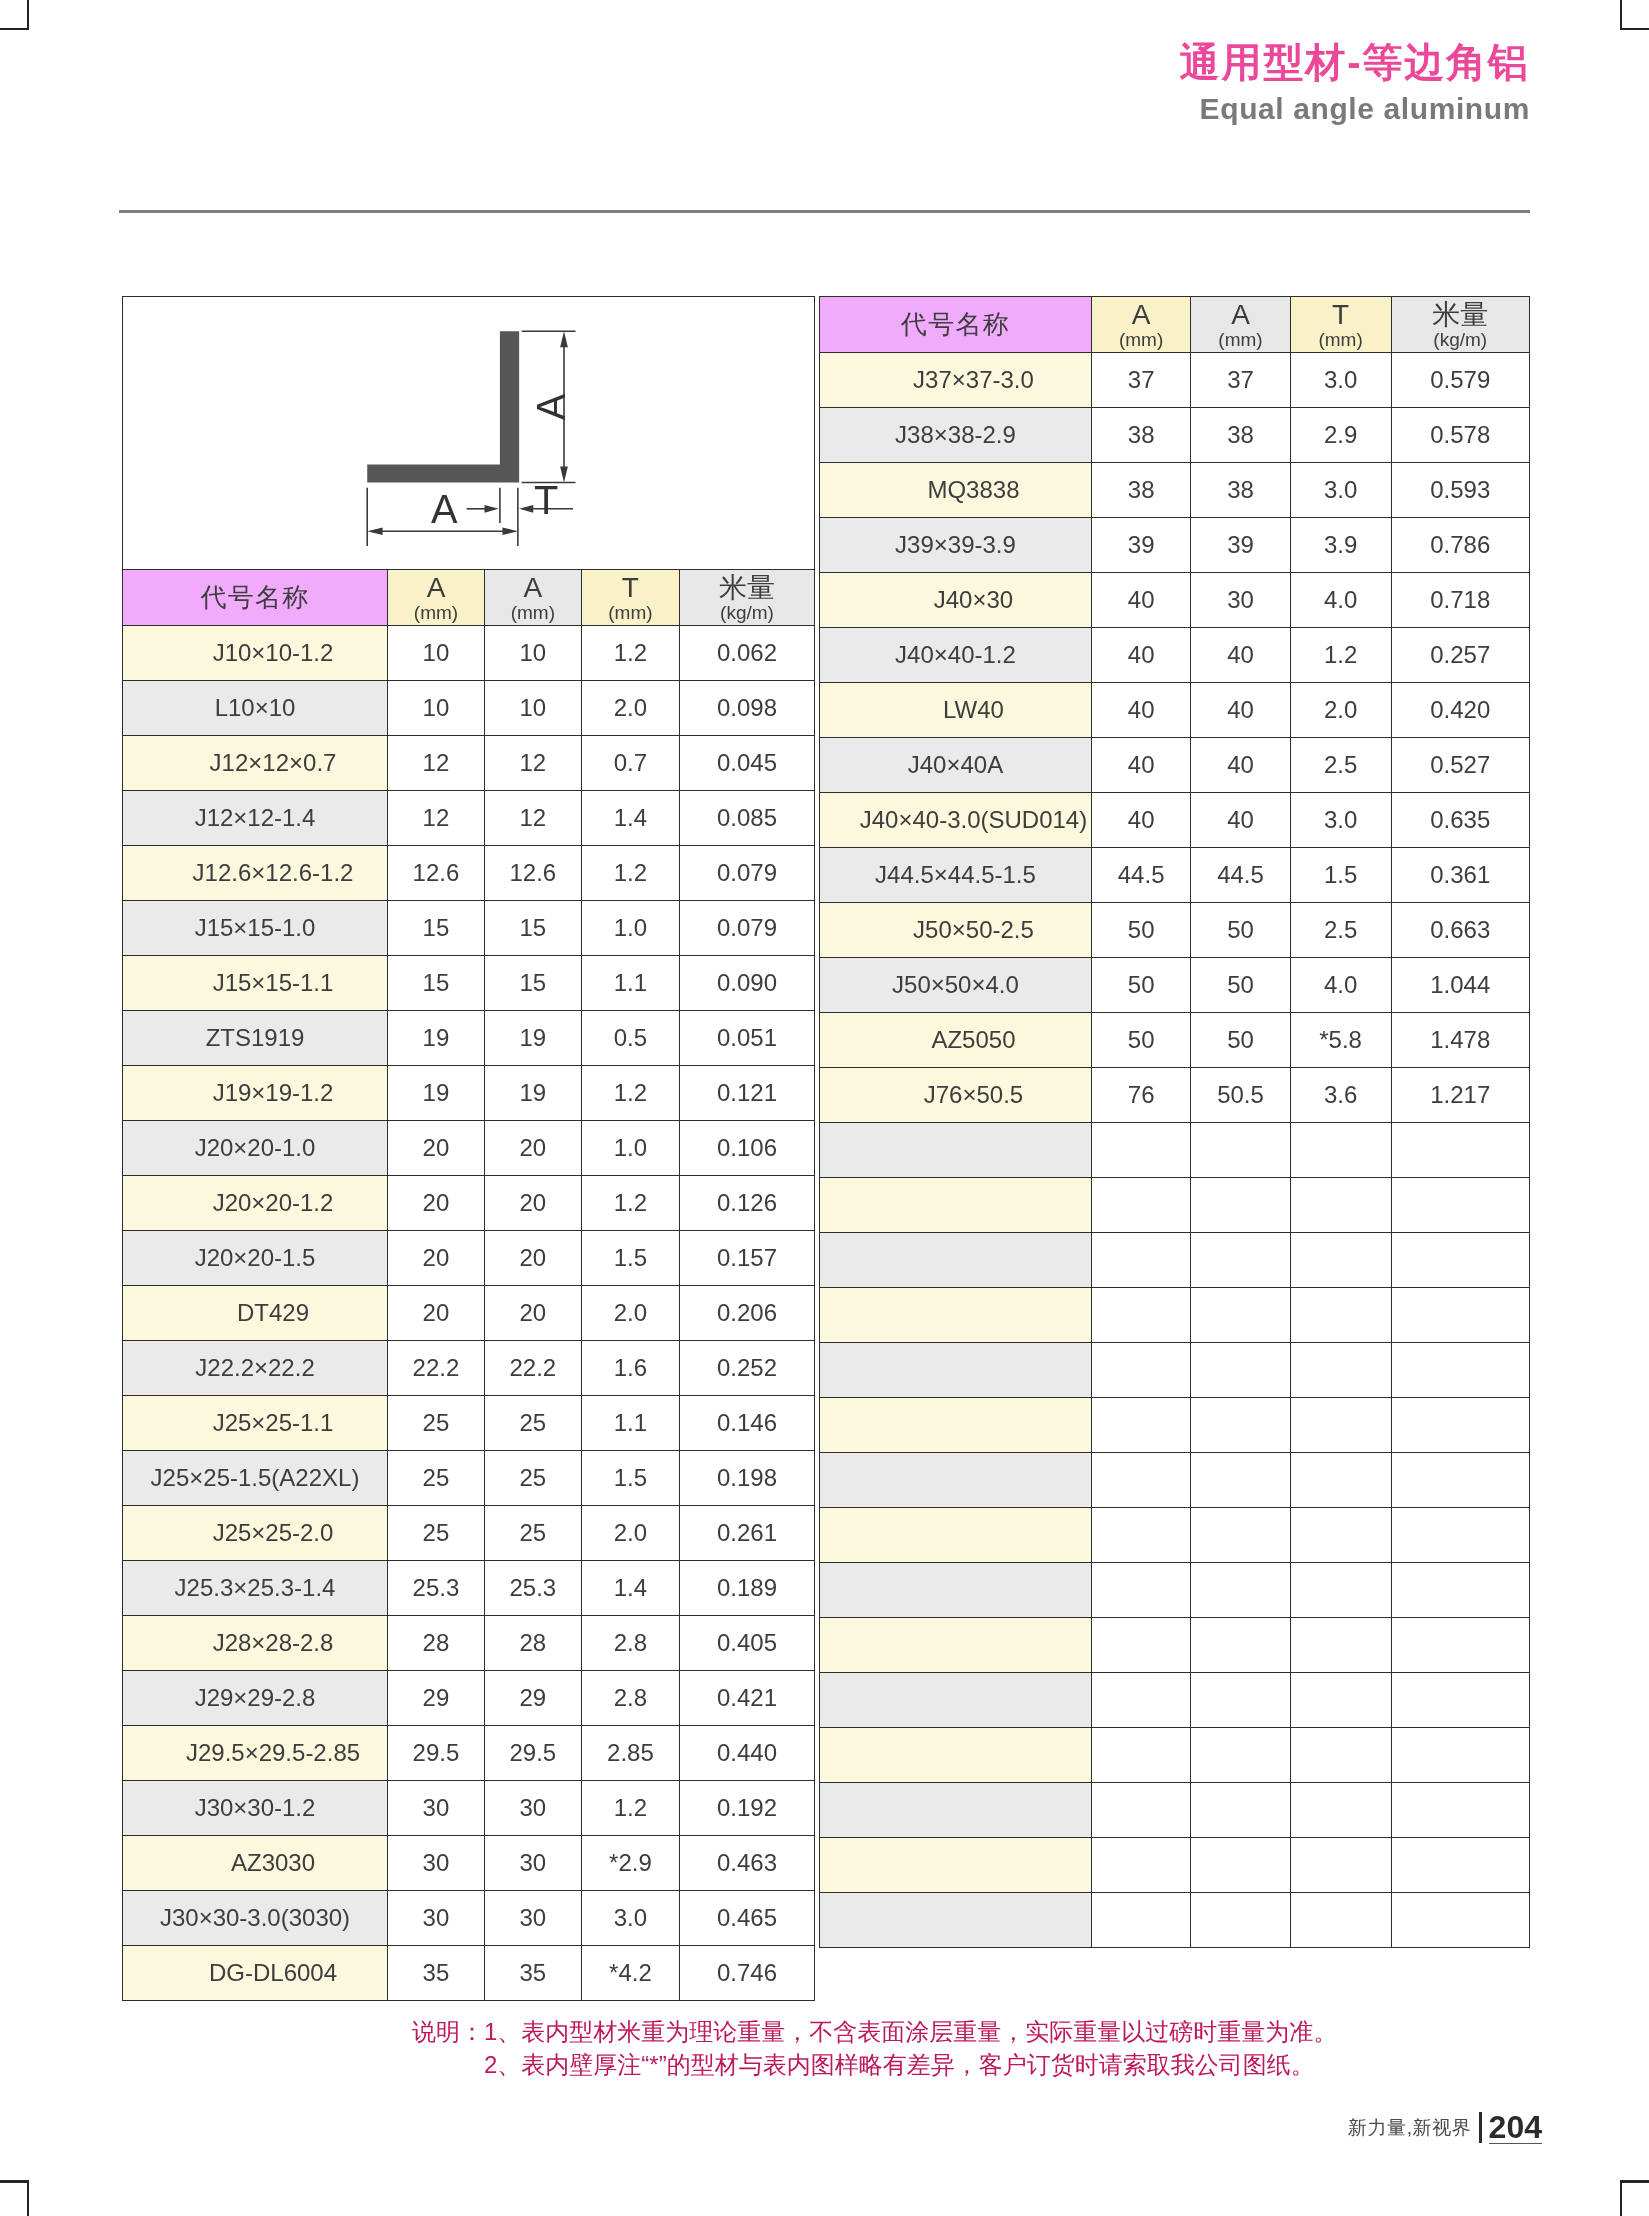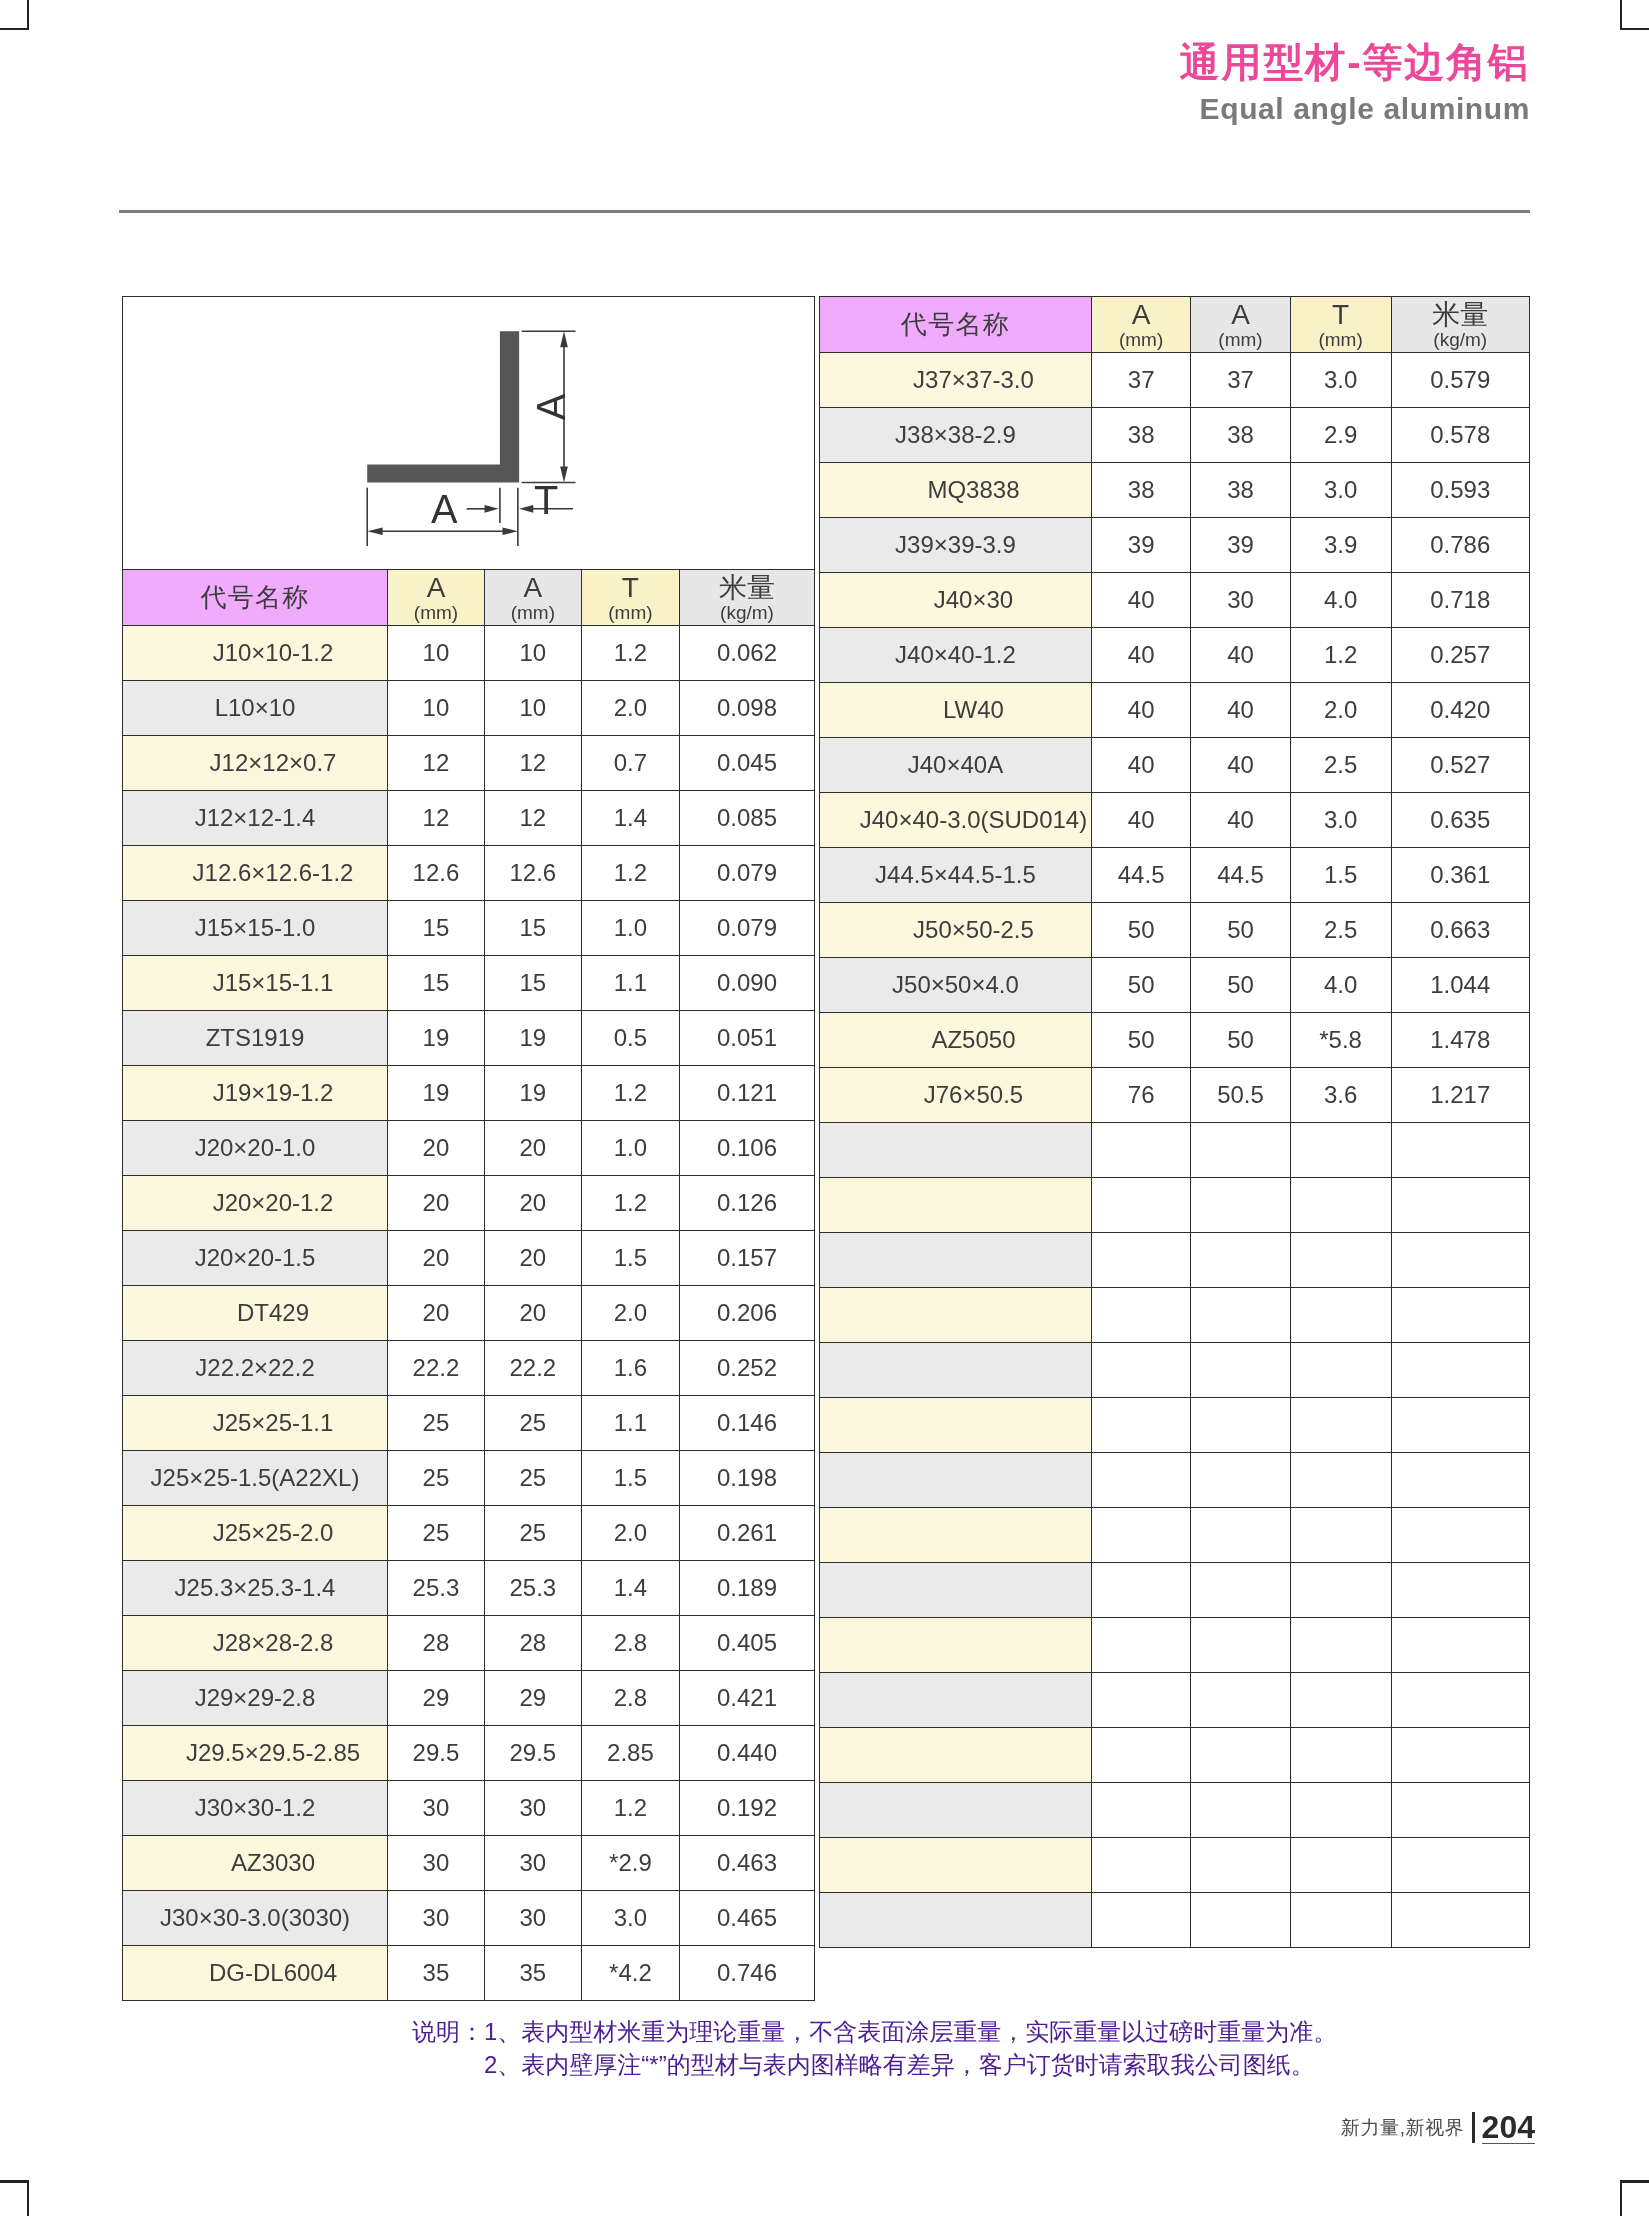--- a/index.html
+++ b/index.html
@@ -46,25 +46,25 @@
   .h-col{font-weight:normal;}
   .h-top{font-size:28px;line-height:1.05;}
   .h-sub{font-size:19px;line-height:1.0;margin-top:1.3px;}
   .tint-y{background:#f9f2c8;}
   .tint-g{background:#e7e7e7;}
   td.c-name{font-size:24px;}
   td.c-name.tint-y{background:#fcf8dd;padding-left:36px;}
   td.c-name.tint-g{background:#eaeaea;}
   td.c-val{background:#ffffff;font-size:24px;}
   
-  .notes{position:absolute;left:412px;top:2015px;display:flex;color:#4c1d95;font-size:24px;line-height:1.38;}
+  .notes{position:absolute;left:412px;top:2015px;display:flex;color:#be185d;font-size:24px;line-height:1.38;}
   .notes-label{white-space:nowrap;}
   .note-line{white-space:nowrap;}
   
-  .footer{position:absolute;right:114px;top:2111px;display:flex;align-items:center;justify-content:flex-end;}
+  .footer{position:absolute;right:107px;top:2111px;display:flex;align-items:center;justify-content:flex-end;}
   .footer-brand{font-size:19px;color:#4a4a4a;letter-spacing:0.6px;}
   .footer-bar{width:3.2px;height:31px;background:#2b2b2b;margin:0 6.4px 0 7.7px;}
   .footer-page{font-size:32px;font-weight:bold;color:#2b2b2b;line-height:1;border-bottom:1.9px solid #555;}
 </style>
 </head>
 <body>
 
 <div class="page">
 
   <div class="crop crop-tl"></div>

